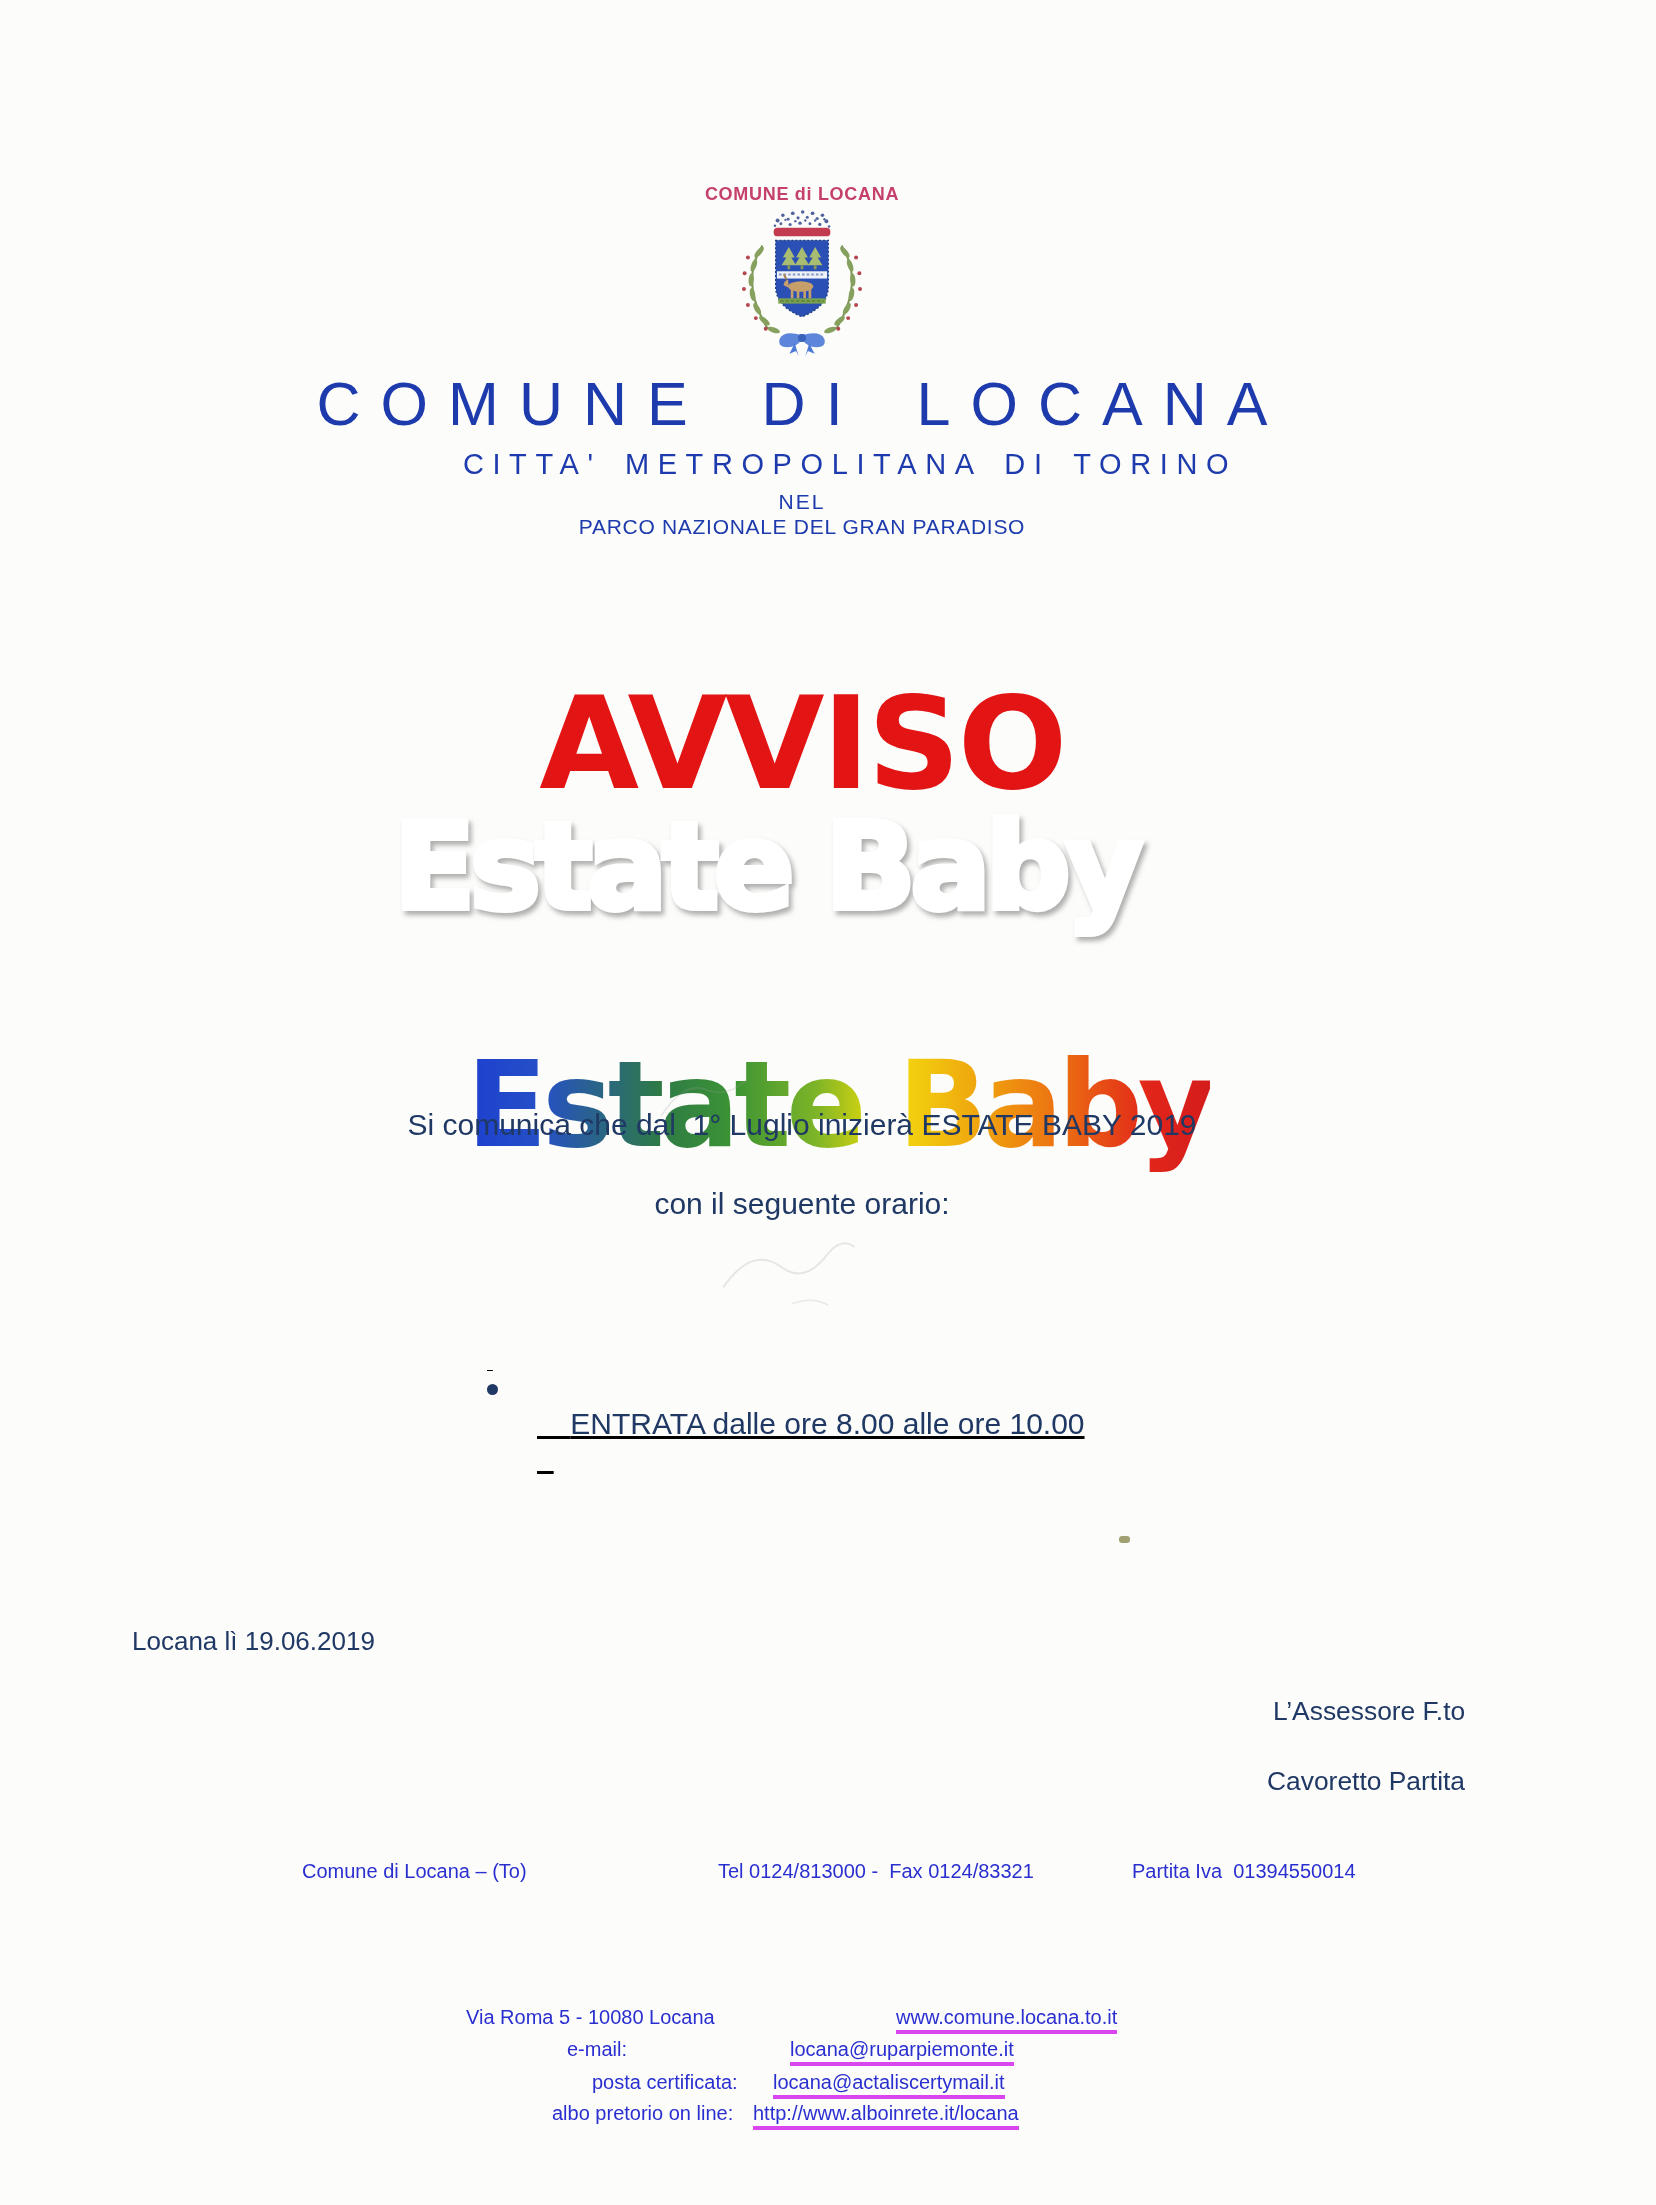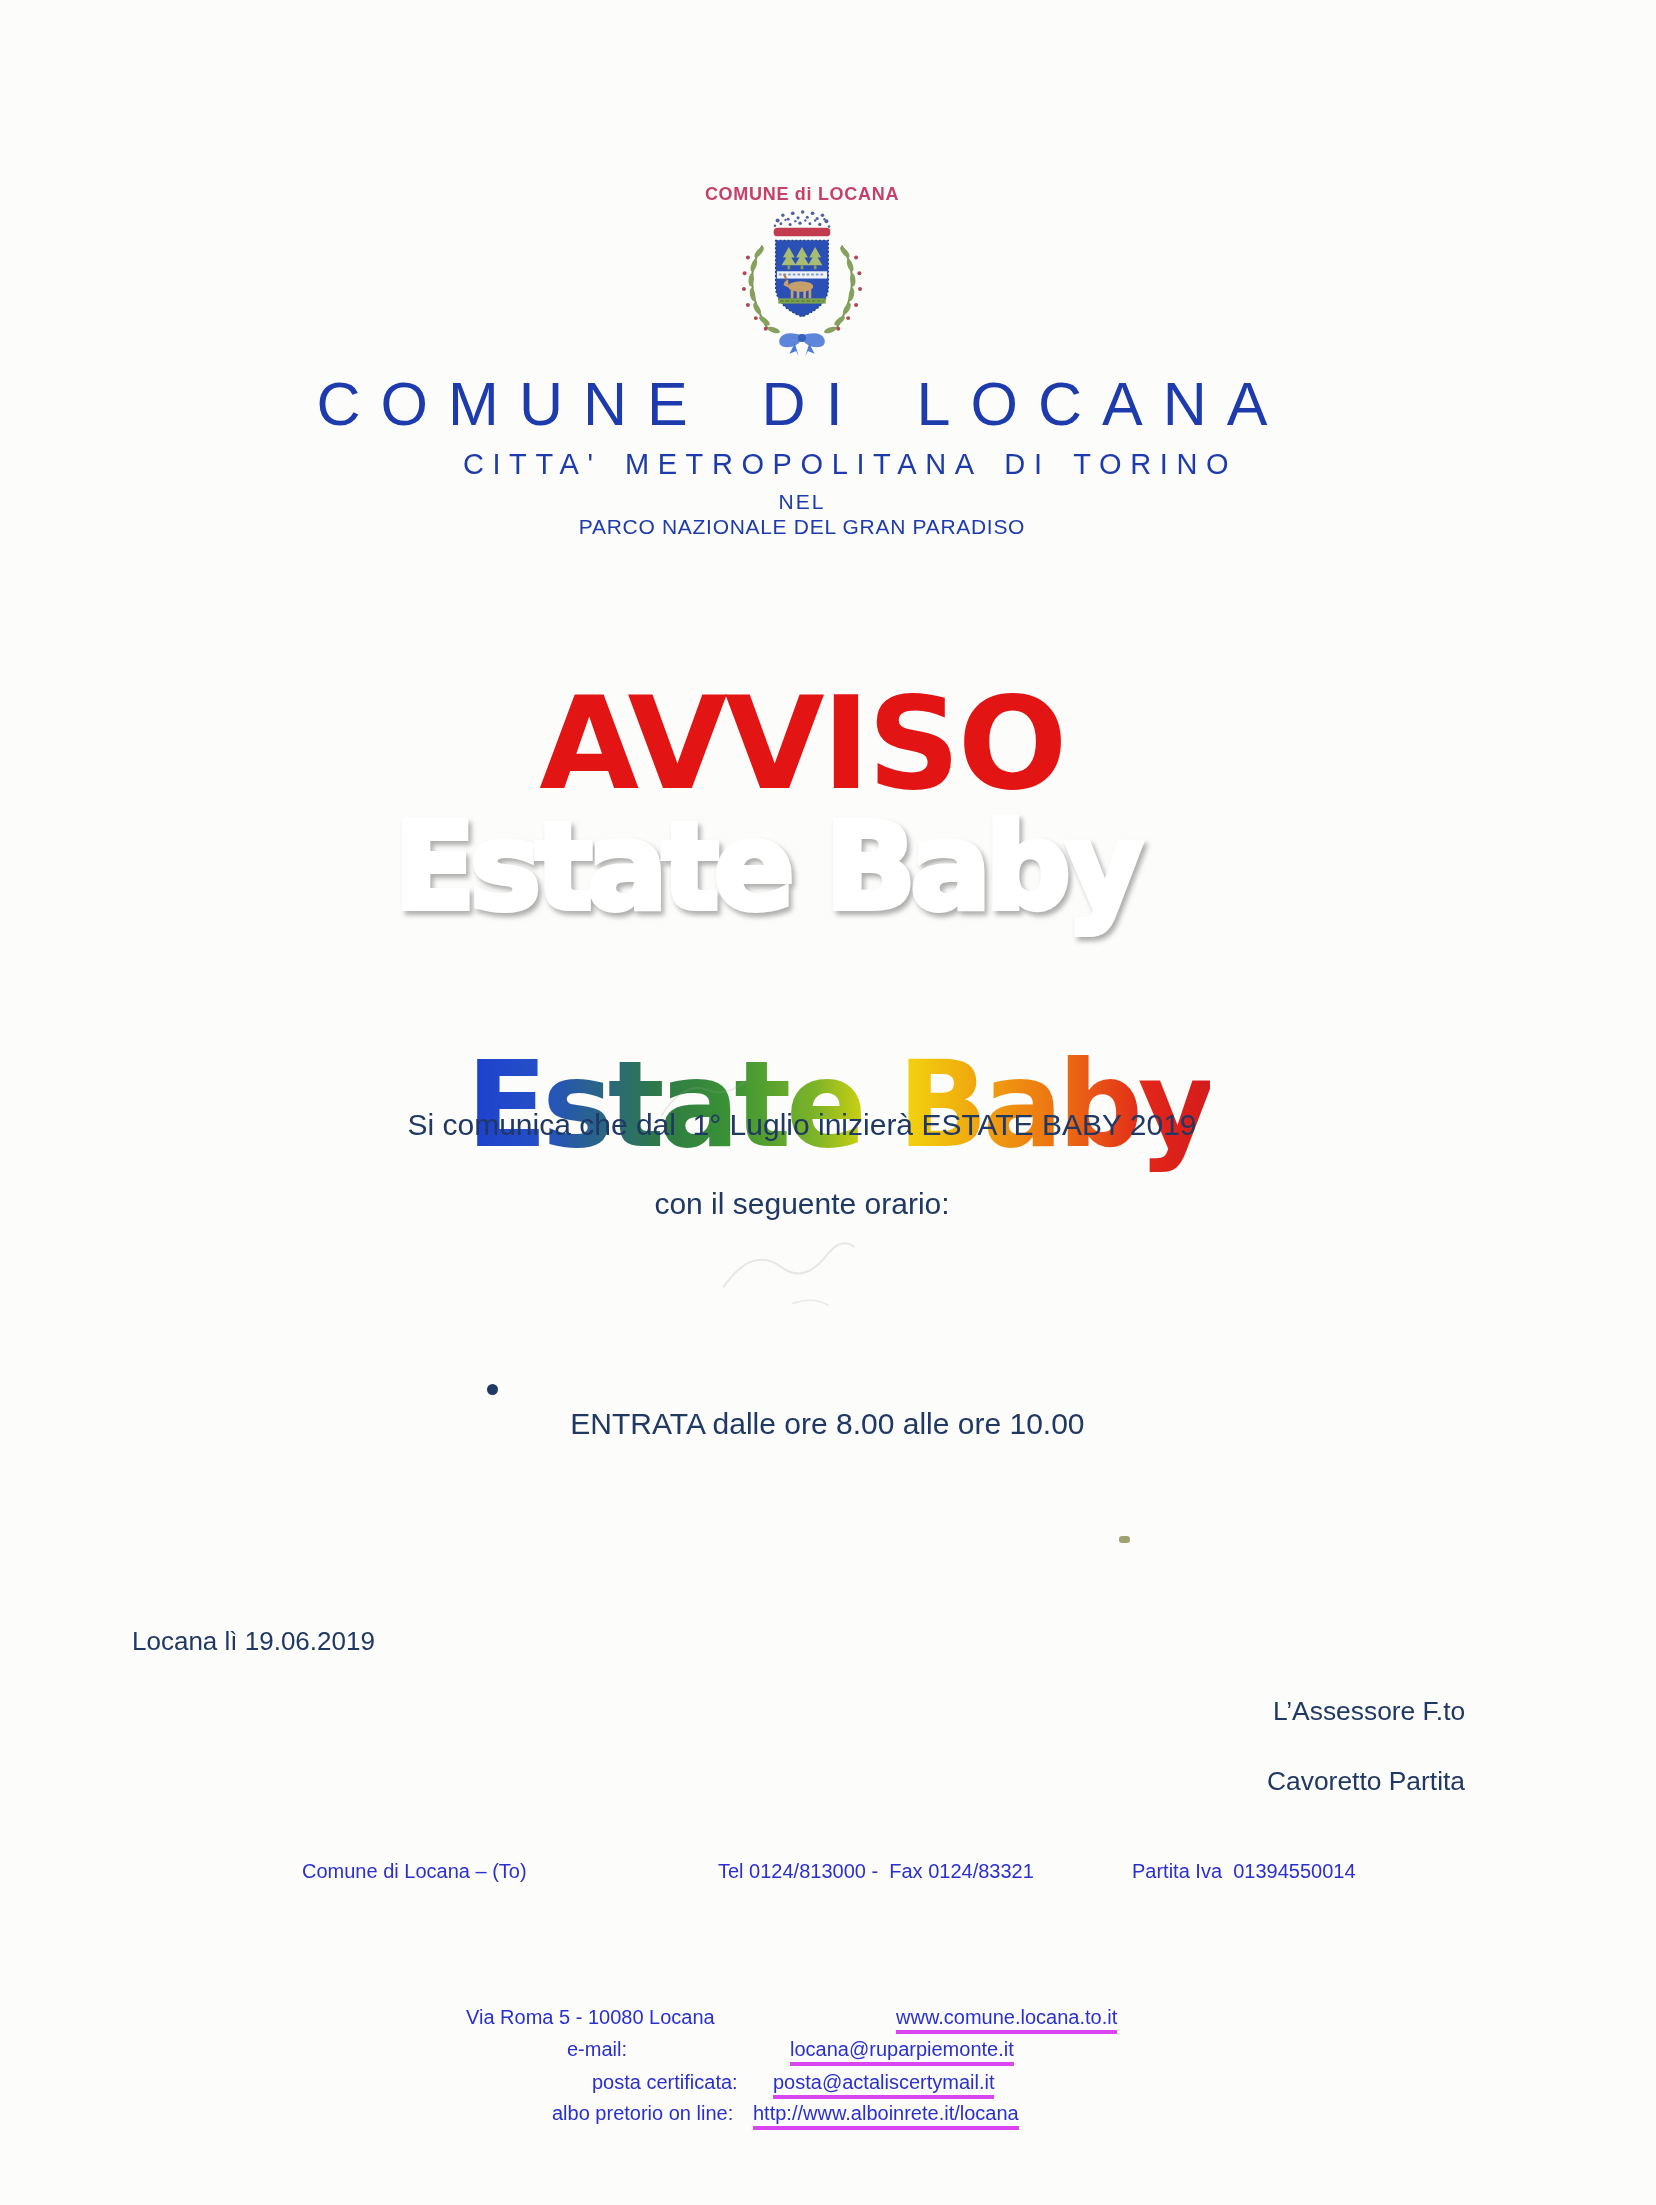--- a/index.html
+++ b/index.html
@@ -48,21 +48,21 @@
     background:linear-gradient(90deg,
       #1d3fd0 0%, #2550c6 10%, #2e7a46 26%, #3c9434 36%,
       #7db428 47%, #c8cf12 53%, #f2d80e 58%, #f0a90e 68%,
       #ec6f12 80%, #e1251a 92%, #d41c1c 100%);
     -webkit-background-clip:text;background-clip:text;
     -webkit-text-fill-color:transparent;
   }
   
   .body-line1{top:1108px;font-size:30px;color:#1f3864;}
   .body-line2{top:1187px;font-size:30px;color:#1f3864;}
-  .bullets{top:1347px;left:487px;margin:0;padding:0;list-style:none;}
+  .bullets{top:1347px;left:487px;margin:0;padding:0;list-style:none;text-decoration:underline;}
   .bullets li{
     position:relative;padding-left:50px;margin-bottom:21px;
     font-size:30px;line-height:35px;color:#1f3864;white-space:pre;
   }
   .bullets li .dot{
     position:absolute;left:0;top:12.5px;width:11.2px;height:11.2px;border-radius:50%;
     background:#1f3864;
   }
   .date-line{top:1626px;left:132px;font-size:26px;color:#1f3864;}
   .sig-role{top:1696px;left:1273px;font-size:26.4px;color:#1f3864;}
@@ -228,19 +228,19 @@
 <div class="f-line f2">
   <span style="left:466px">Via Roma 5 - 10080 Locana</span>
   <span style="left:896px" class="f-link">www.comune.locana.to.it</span>
 </div>
 <div class="f-line f3">
   <span style="left:567px">e-mail:</span>
   <span style="left:790px" class="f-link">locana@ruparpiemonte.it</span>
 </div>
 <div class="f-line f4">
   <span style="left:592px">posta certificata:</span>
-  <span style="left:773px" class="f-link">posta@actaliscertymail.it</span>
+  <span style="left:773px" class="f-link">locana@actaliscertymail.it</span>
 </div>
 <div class="f-line f5">
   <span style="left:552px">albo pretorio on line:</span>
   <span style="left:753px" class="f-link">http://www.alboinrete.it/locana</span>
 </div>
 
 
 </body></html>

